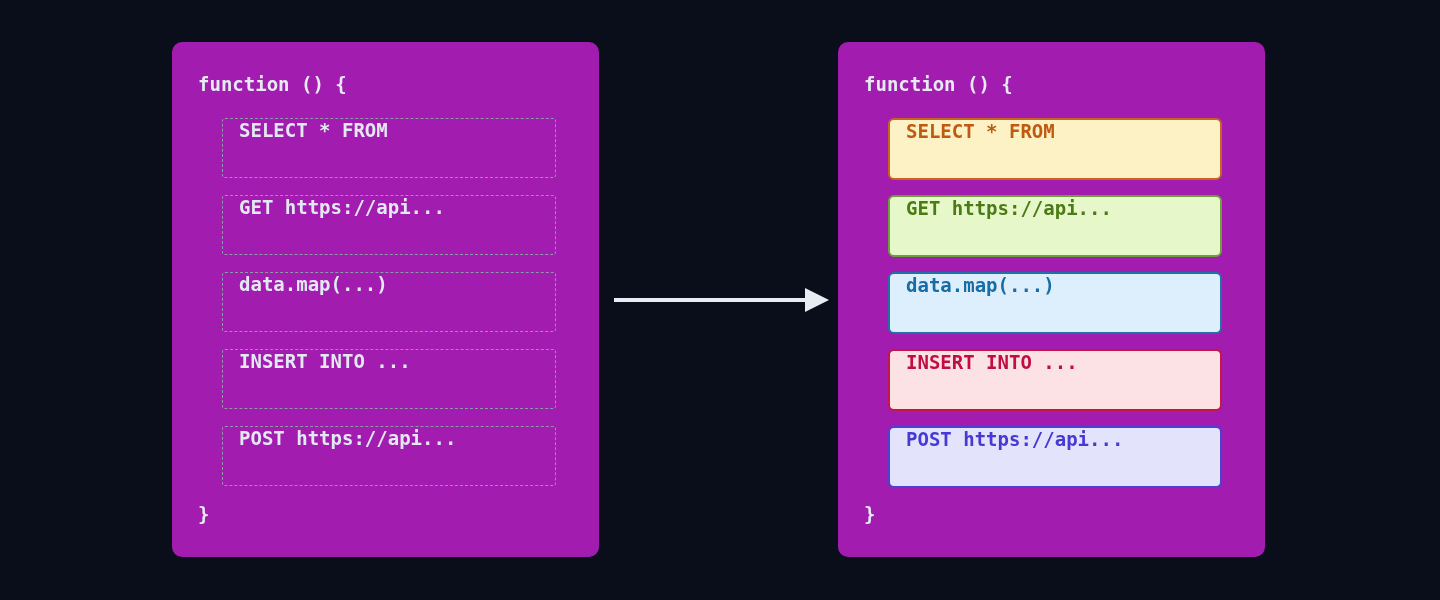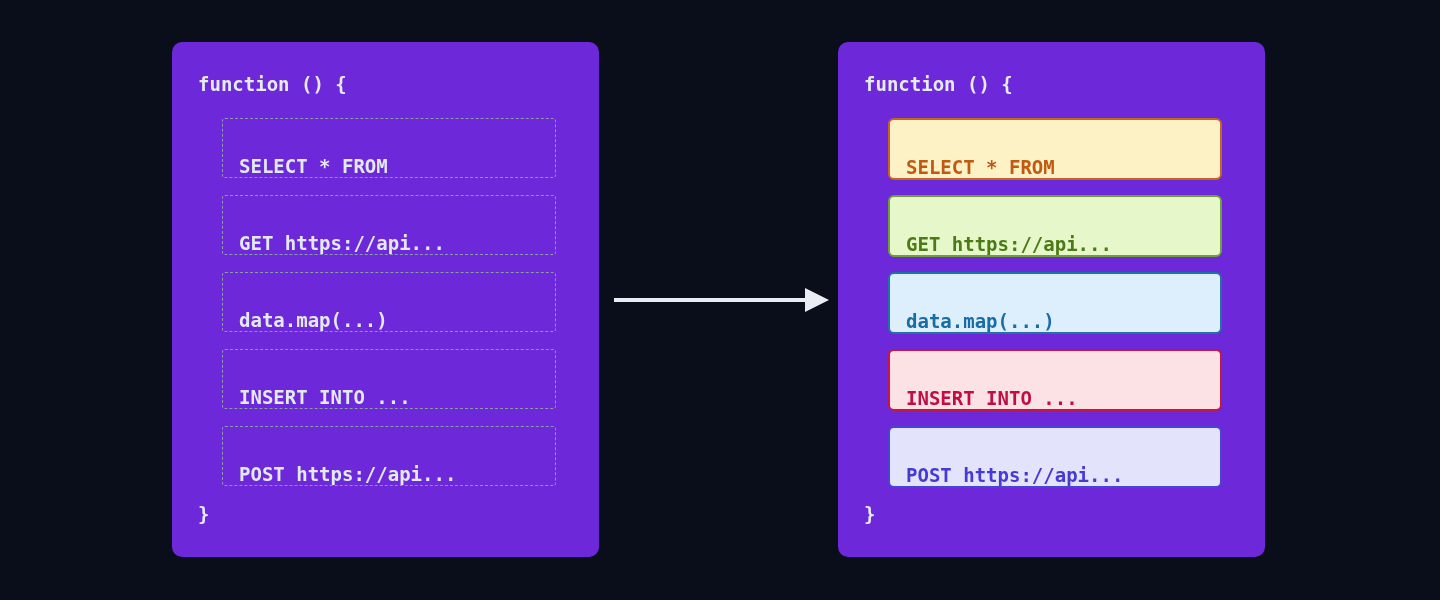--- a/index.html
+++ b/index.html
@@ -16,42 +16,42 @@
   .stage {
     position: relative;
     width: 1440px;
     height: 600px;
   }
   .card {
     position: absolute;
     top: 42px;
     width: 427px;
     height: 515px;
-    background: #6d28d9;
+    background: #a21caf;
     border-radius: 10px;
     box-sizing: border-box;
   }
   .card-left  { left: 172px; }
   .card-right { left: 838px; }
 
   .code-title {
     margin: 32px 0 0 26px;
     font-size: 19px;
     line-height: 21px;
     font-weight: bold;
     color: #e6ebf3;
     white-space: pre;
   }
   .snippets {
     margin: 23px 43px 0 50px;
   }
   .snippet {
     box-sizing: border-box;
     display: flex;
-    align-items: flex-end;
+    align-items: flex-start;
     padding: 0 16px;
     font-size: 19px;
     font-weight: bold;
     white-space: pre;
   }
   .card-left .snippet {
     height: 60px;
     margin-bottom: 17px;
     border: 1px dashed #8d99aa;
     border-radius: 3px;

